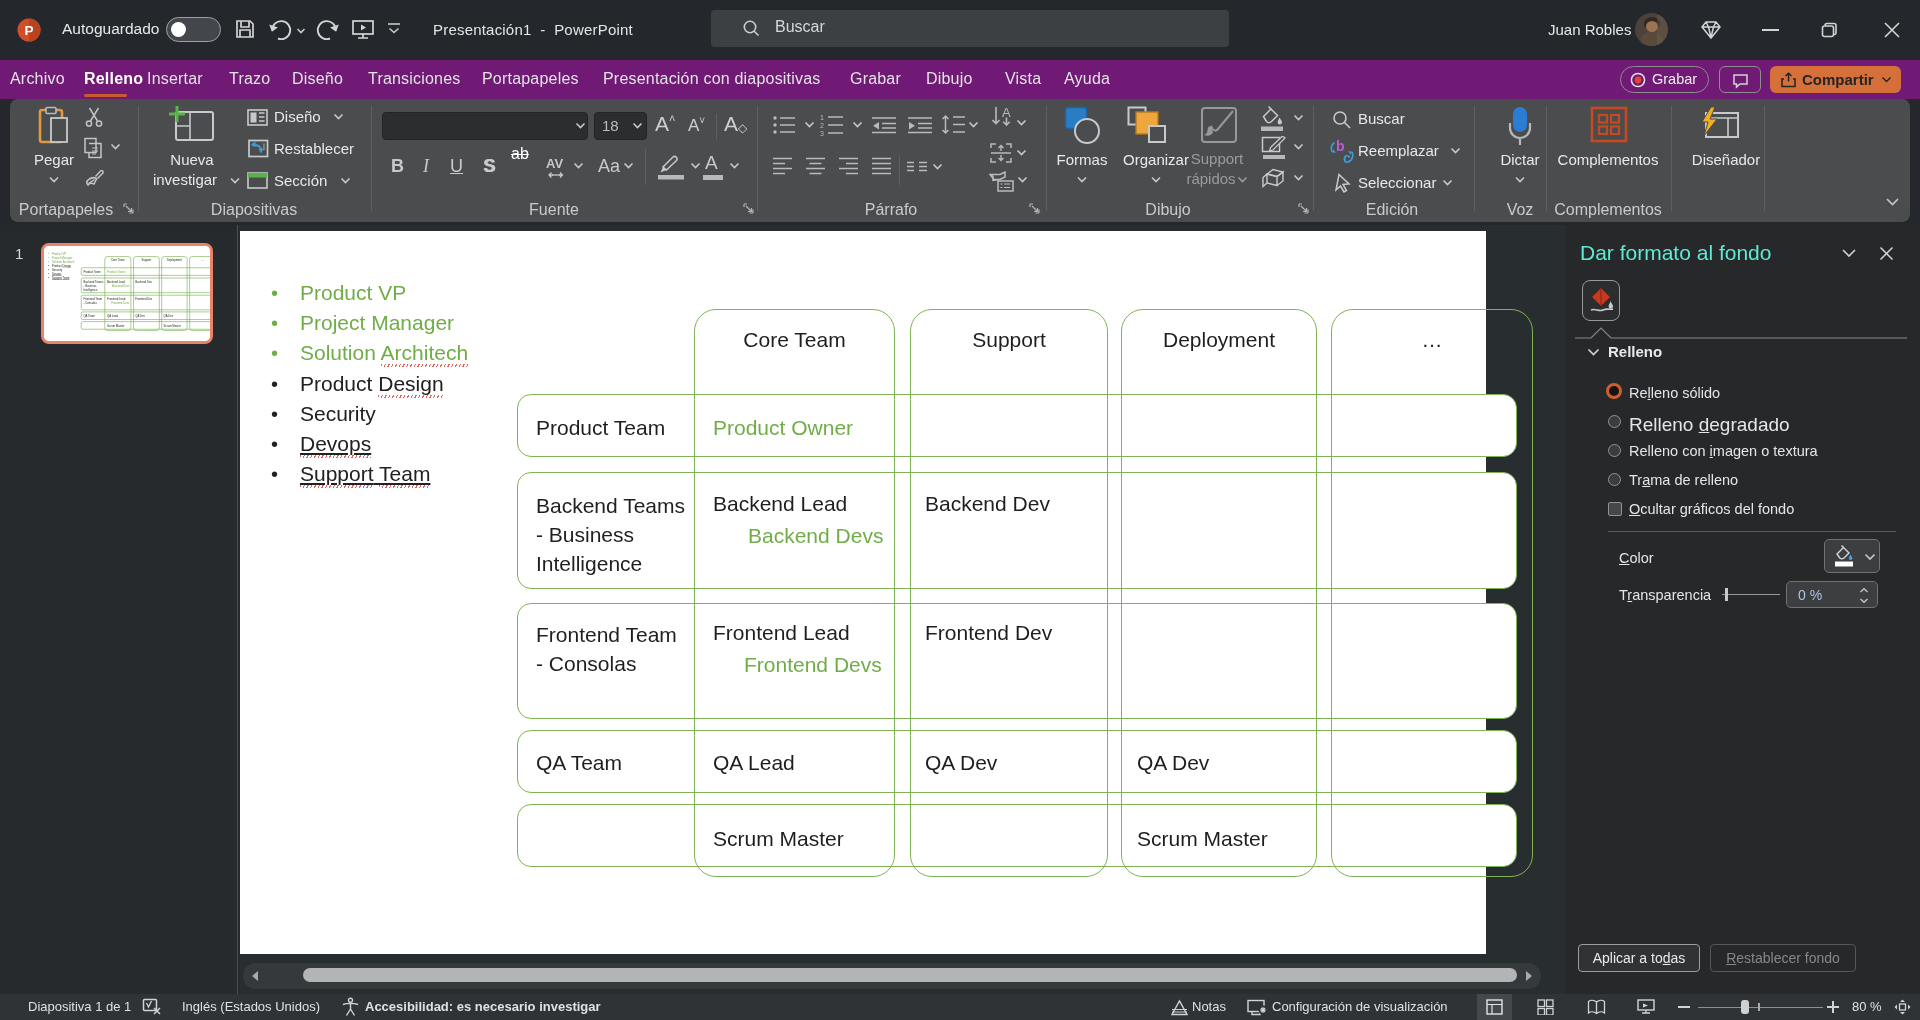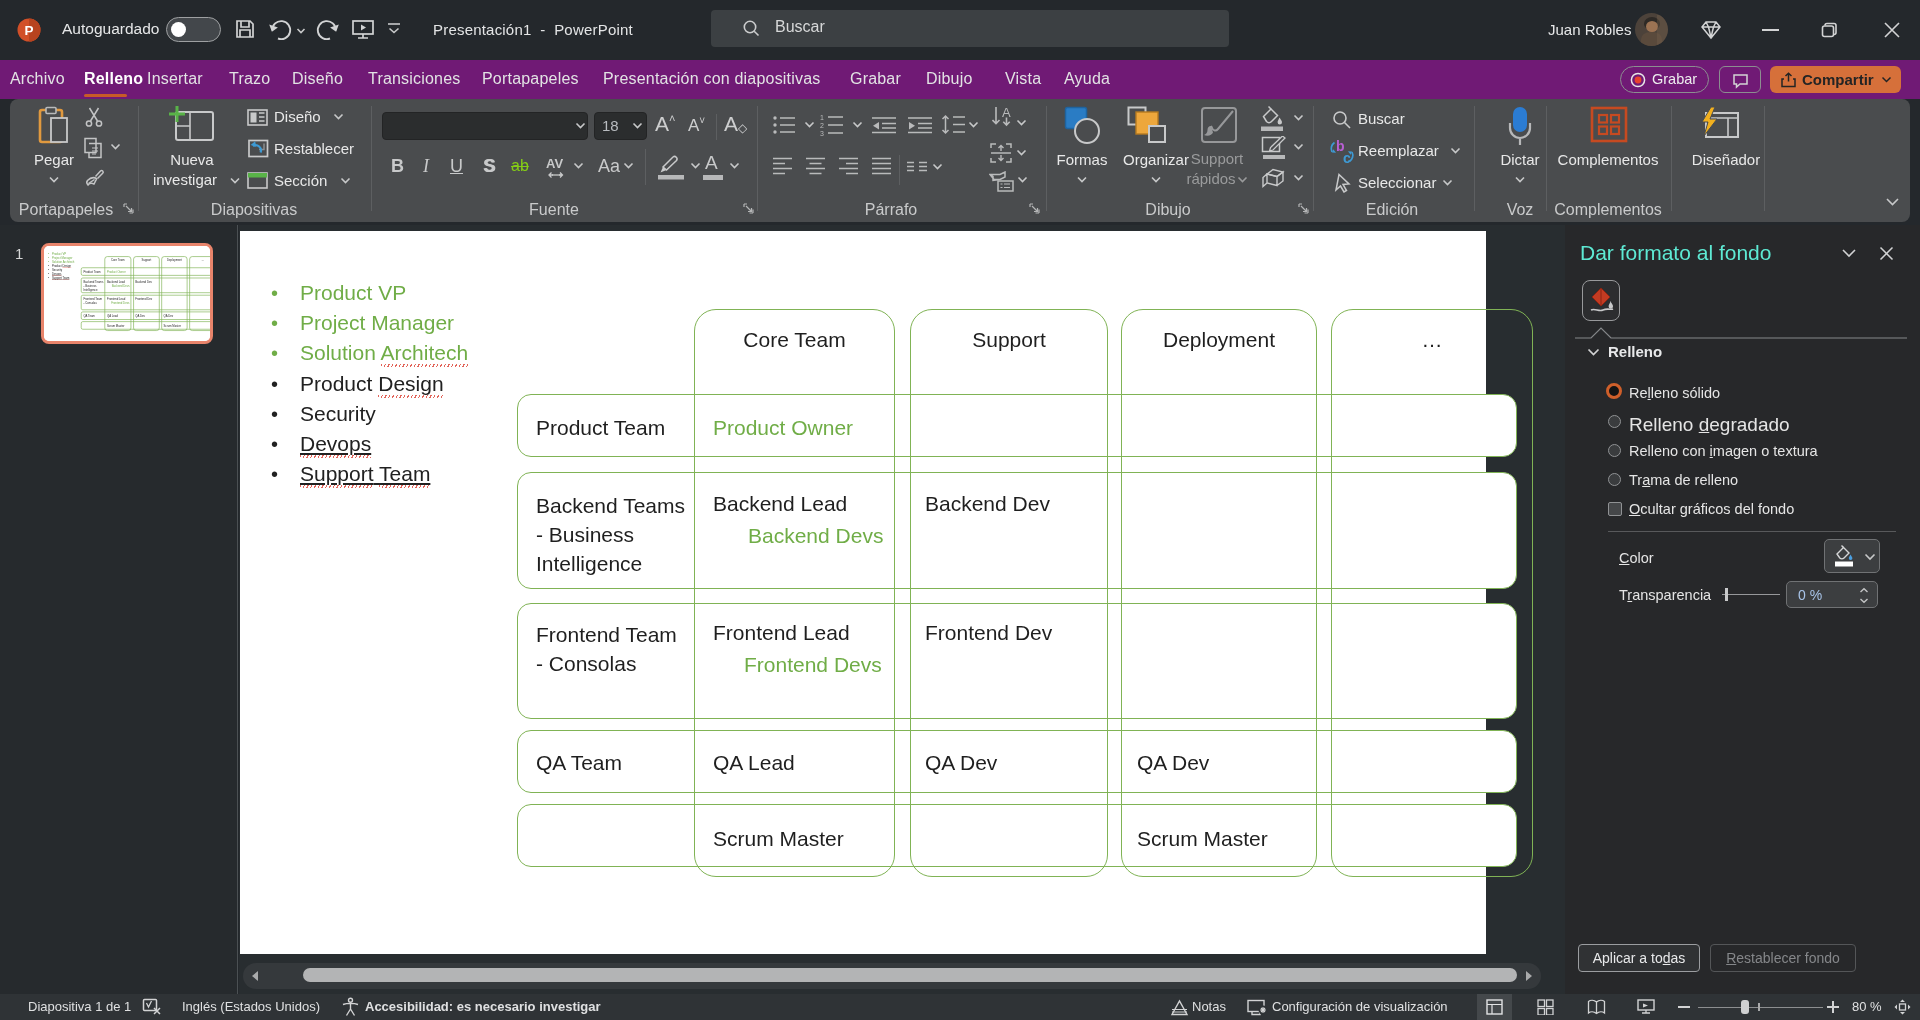--- a/index.html
+++ b/index.html
@@ -211,21 +211,21 @@
       <path class="chev" d="M1.5 1.5l4 4 4-4"></path>
     </svg>
 <div class="abs" style="left:645px;top:13px;font-size:21px;color:#cdcecf">A<span style="font-size:11px;vertical-align:9px">˄</span></div>
 <div class="abs" style="left:678px;top:16px;font-size:17px;color:#cdcecf">A<span style="font-size:10px;vertical-align:7px">˅</span></div>
 <div class="abs" style="left:706px;top:15px;width:1px;height:26px;background:#5d5f61"></div>
 <div class="abs" style="left:714px;top:13px;font-size:21px;color:#cdcecf">A<span style="font-size:12px;vertical-align:-1px">◇</span></div>
 <div class="abs" style="left:381px;top:57px;font-size:18px;font-weight:bold;color:#c8c9ca">B</div>
 <div class="abs" style="left:413px;top:57px;font-size:18px;font-style:italic;font-family:'Liberation Serif',serif;color:#c8c9ca">I</div>
 <div class="abs" style="left:440px;top:57px;font-size:18px;text-decoration:underline;color:#c8c9ca">U</div>
 <div class="abs" style="left:473px;top:57px;font-size:18px;font-weight:bold;color:#c8c9ca;text-shadow:1px 0 #c8c9ca">S</div>
-<div class="abs" style="left:501px;top:58px;font-size:16px;text-decoration:line-through;color:#84cc16">ab</div>
+<div class="abs" style="left:501px;top:46px;font-size:16px;text-decoration:line-through;color:#ffffff">ab</div>
 <svg class="abs" style="left:536px;top:57px" width="26" height="24" viewBox="0 0 26 24">
       <text x="0" y="12" font-size="13" font-weight="bold" fill="#c8c9ca" font-family="Liberation Sans">AV</text>
       <path d="M3 19l-3 0 M1.5 16.5 L-1 19l2.5 2.5 M9 19h3 M10 16.5L12.5 19 10 21.5" transform="translate(4,0)" stroke="#c8c9ca" stroke-width="1.3" fill="none"></path>
       <path d="M2 14.5h10" stroke="#c8c9ca" stroke-width="1.3" transform="translate(4,4.5)"></path>
     </svg>
 <svg class="abs" style="left:563px;top:63px" width="11" height="8" viewBox="0 0 11 8">
       <path class="chev" d="M1.5 1.5l4 4 4-4"></path>
     </svg>
 <div class="abs" style="left:588px;top:57px;font-size:18px;color:#c8c9ca">Aa</div>
 <svg class="abs" style="left:613px;top:63px" width="11" height="8" viewBox="0 0 11 8">

